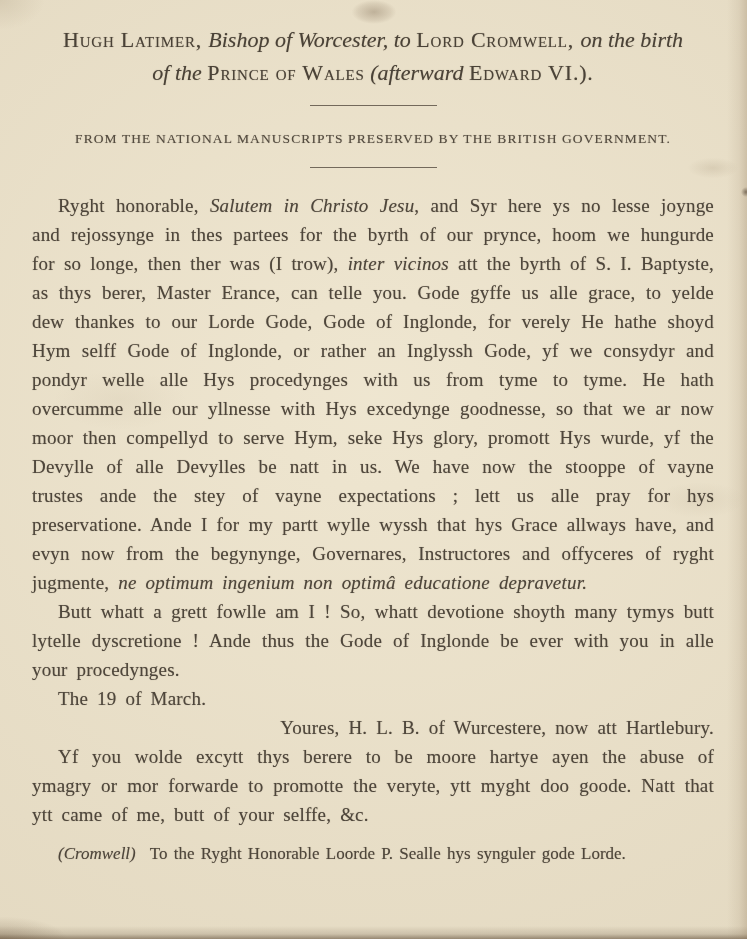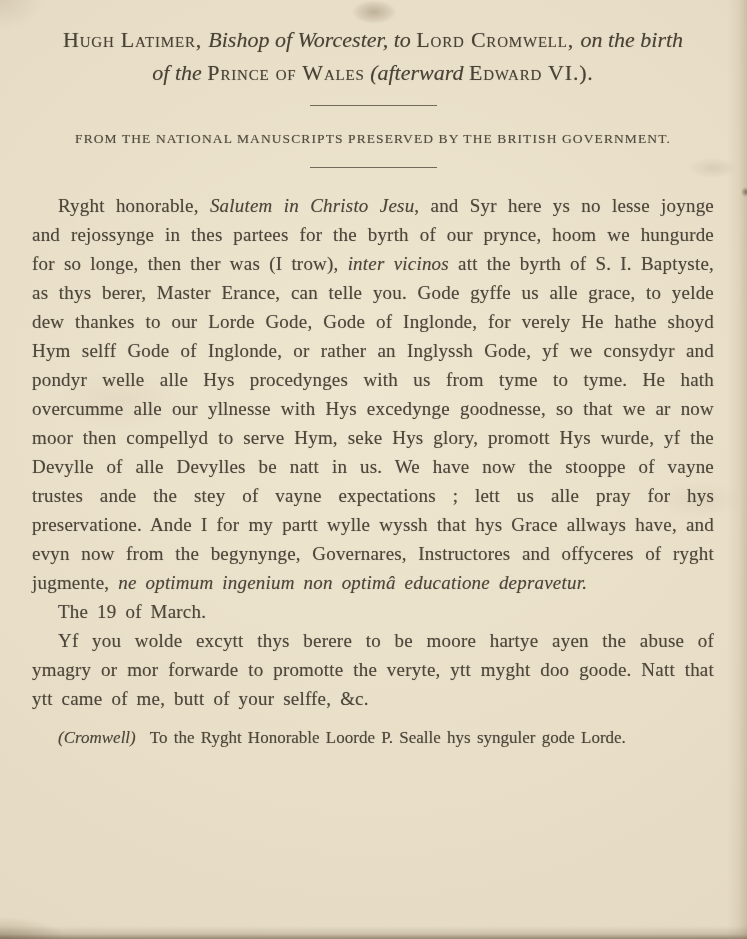--- a/index.html
+++ b/index.html
@@ -101,22 +101,24 @@
     </div>
 
     <div class="rule"></div>
 
     <div class="subhead">FROM THE NATIONAL MANUSCRIPTS PRESERVED BY THE BRITISH GOVERNMENT.</div>
 
     <div class="rule second"></div>
 
     <p class="body para1"><span>Ryght honorable, </span><span class="it">Salutem in Christo Jesu</span><span>, and Syr here ys no lesse joynge and rejossynge in thes partees for the byrth of our prynce, hoom we hungurde for so longe, then ther was (I trow), </span><span class="it">inter vicinos</span><span> att the byrth of S. I. Baptyste, as thys berer, Master Erance, can telle you.  Gode gyffe us alle grace, to yelde dew thankes to our Lorde Gode, Gode of Inglonde, for verely He hathe shoyd Hym selff Gode of Inglonde, or rather an Inglyssh Gode, yf we consydyr and pondyr welle alle Hys procedynges with us from tyme to tyme.  He hath overcumme alle our yllnesse with Hys excedynge goodnesse, so that we ar now moor then compellyd to serve Hym, seke Hys glory, promott Hys wurde, yf the Devylle of alle Devylles be natt in us.  We have now the stooppe of vayne trustes ande the stey of vayne expectations ; lett us alle pray for hys preservatione.  Ande I for my partt wylle wyssh that hys Grace allways have, and evyn now from the begynynge, Governares, Instructores and offyceres of ryght jugmente, </span><span class="it">ne optimum ingenium non optimâ educatione depravetur.</span></p>
 
+    <p class="body">Butt whatt a grett fowlle am I !  So, whatt devotione shoyth many tymys butt lytelle dyscretione !  Ande thus the Gode of Inglonde be ever with you in alle your procedynges.</p>
 
     <p class="body date-line">The 19 of March.</p>
 
+    <p class="body signature-line">Youres, H. L. B. of Wurcestere, now att Hartlebury.</p>
 
     <p class="body postscript">Yf you wolde excytt thys berere to be moore hartye ayen the abuse of ymagry or mor forwarde to promotte the veryte, ytt myght doo goode.  Natt that ytt came of me, butt of your selffe, &amp;c.</p>
 
     <p class="address"><span class="it addr-label">(Cromwell)</span><span>To the Ryght Honorable Loorde P. Sealle hys synguler gode Lorde.</span></p>
 
   </div>
 </div>
 
 </body></html>

